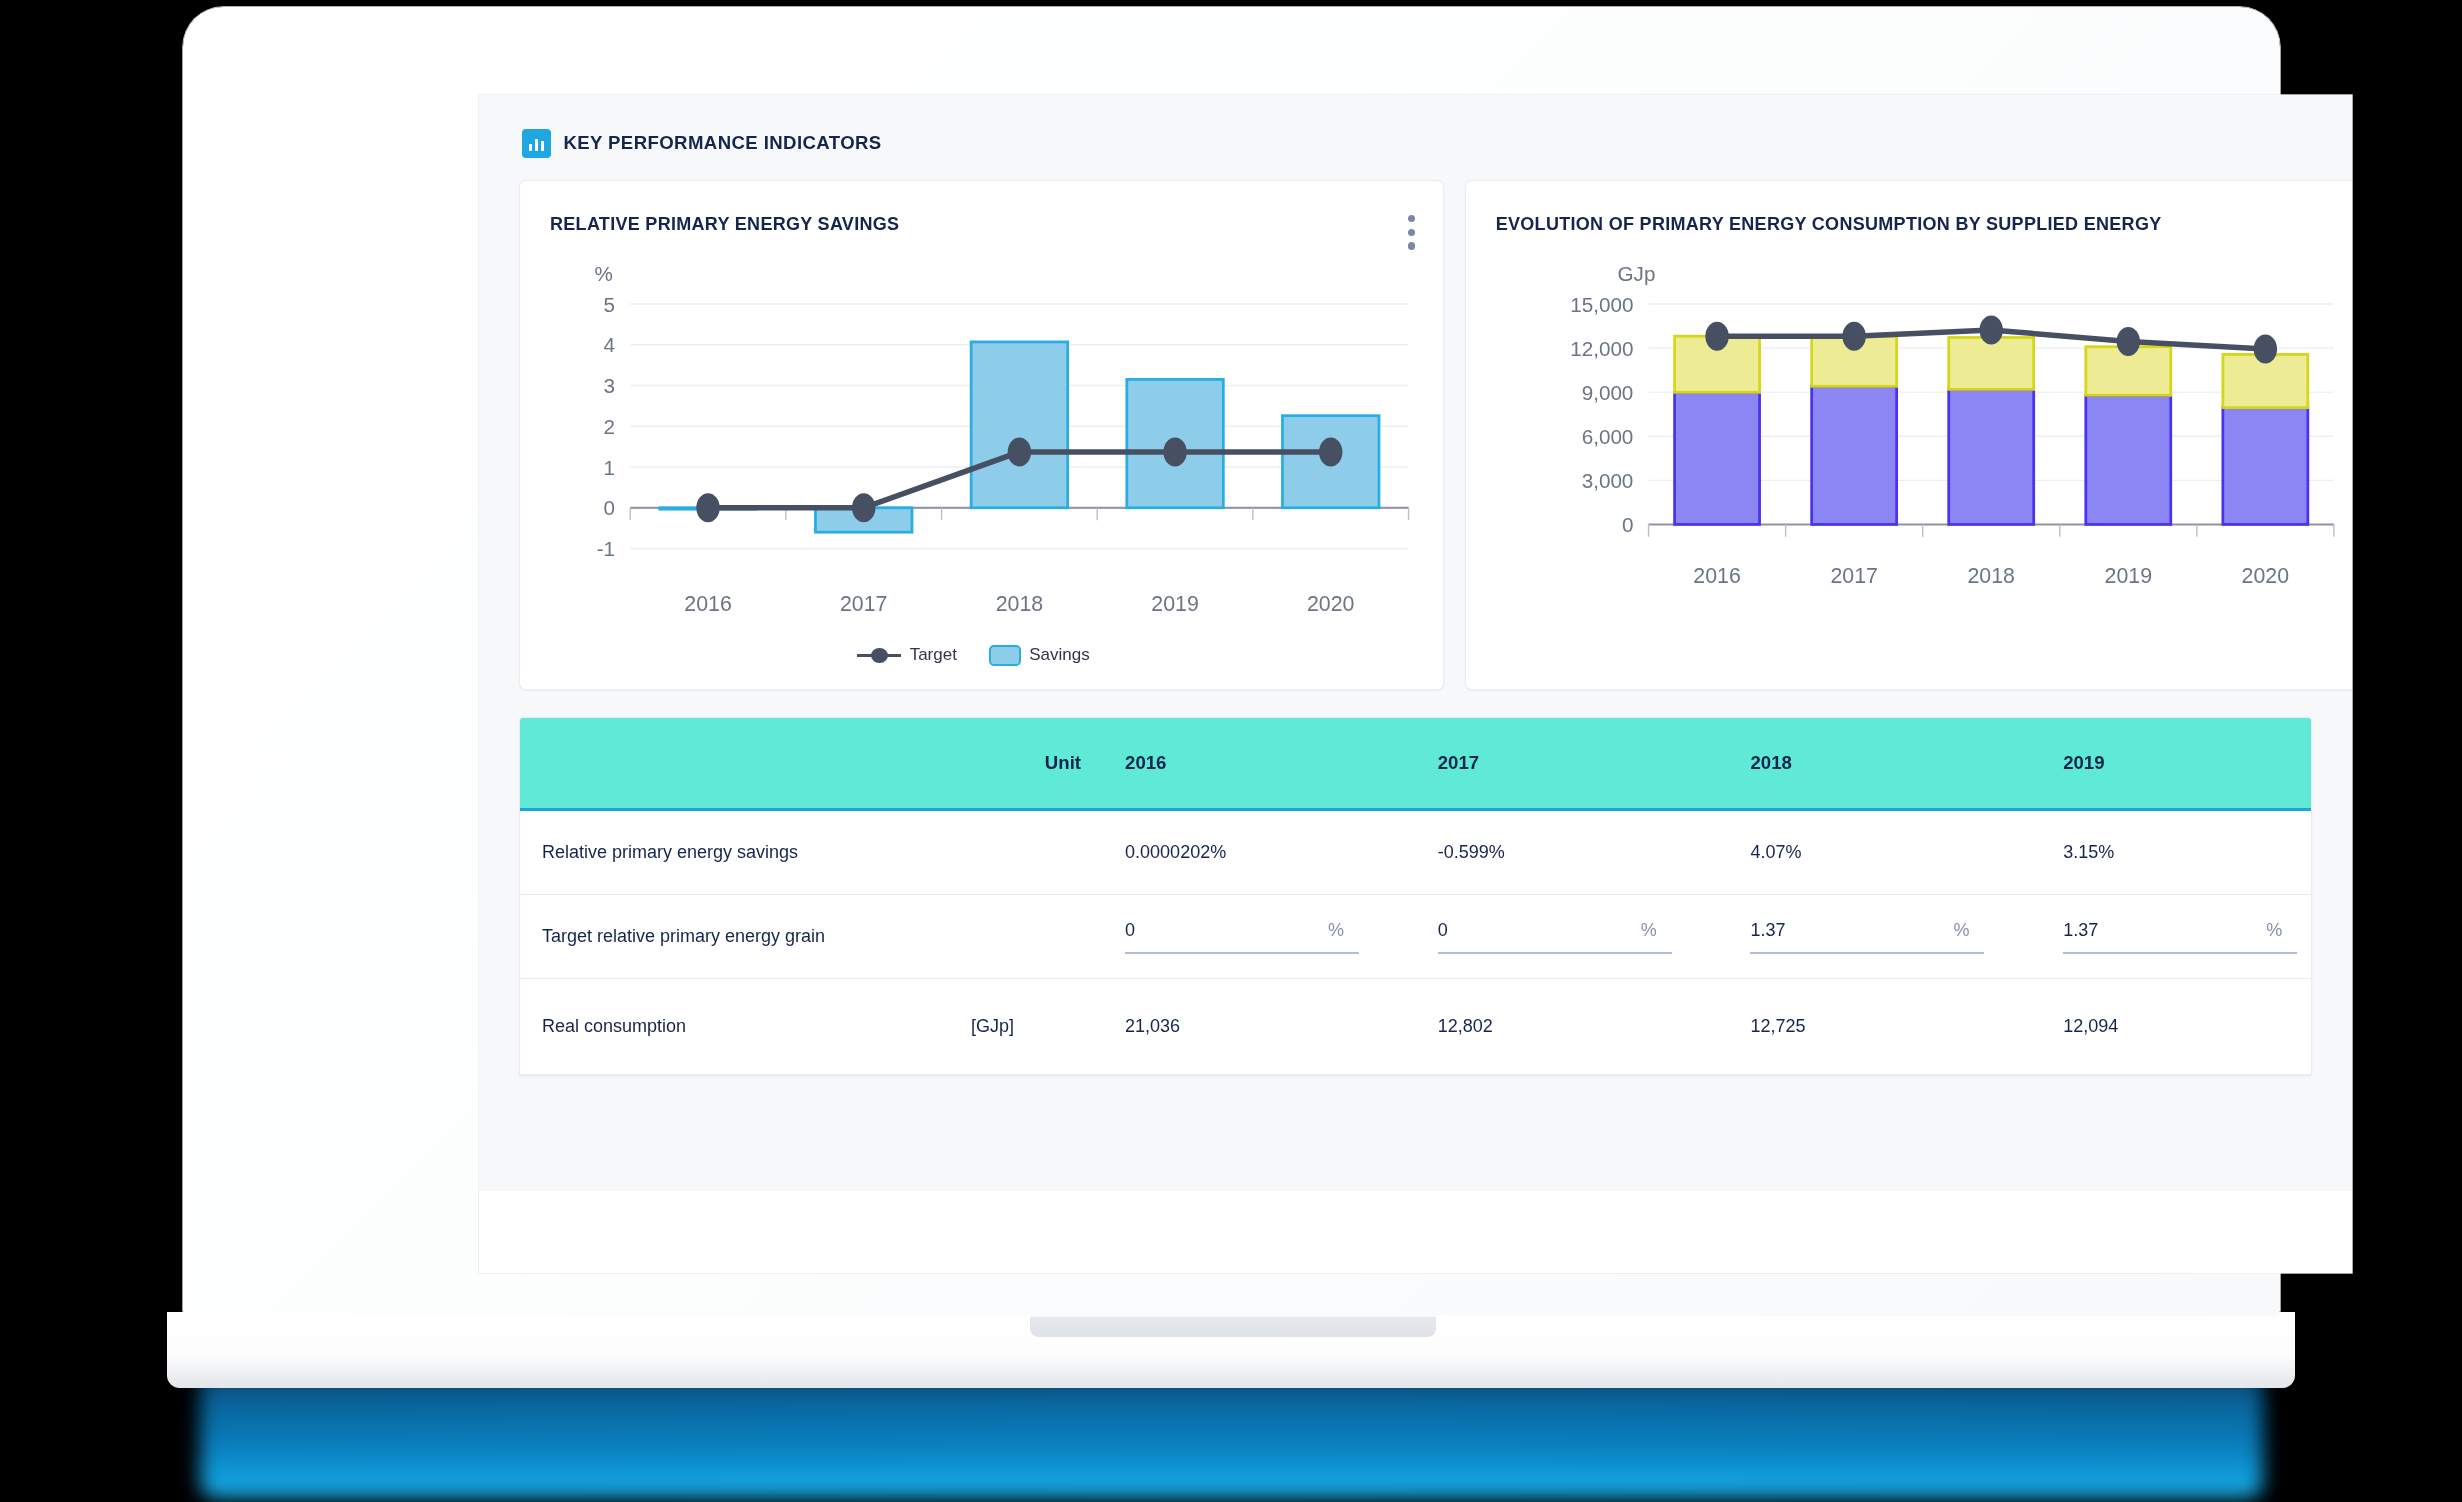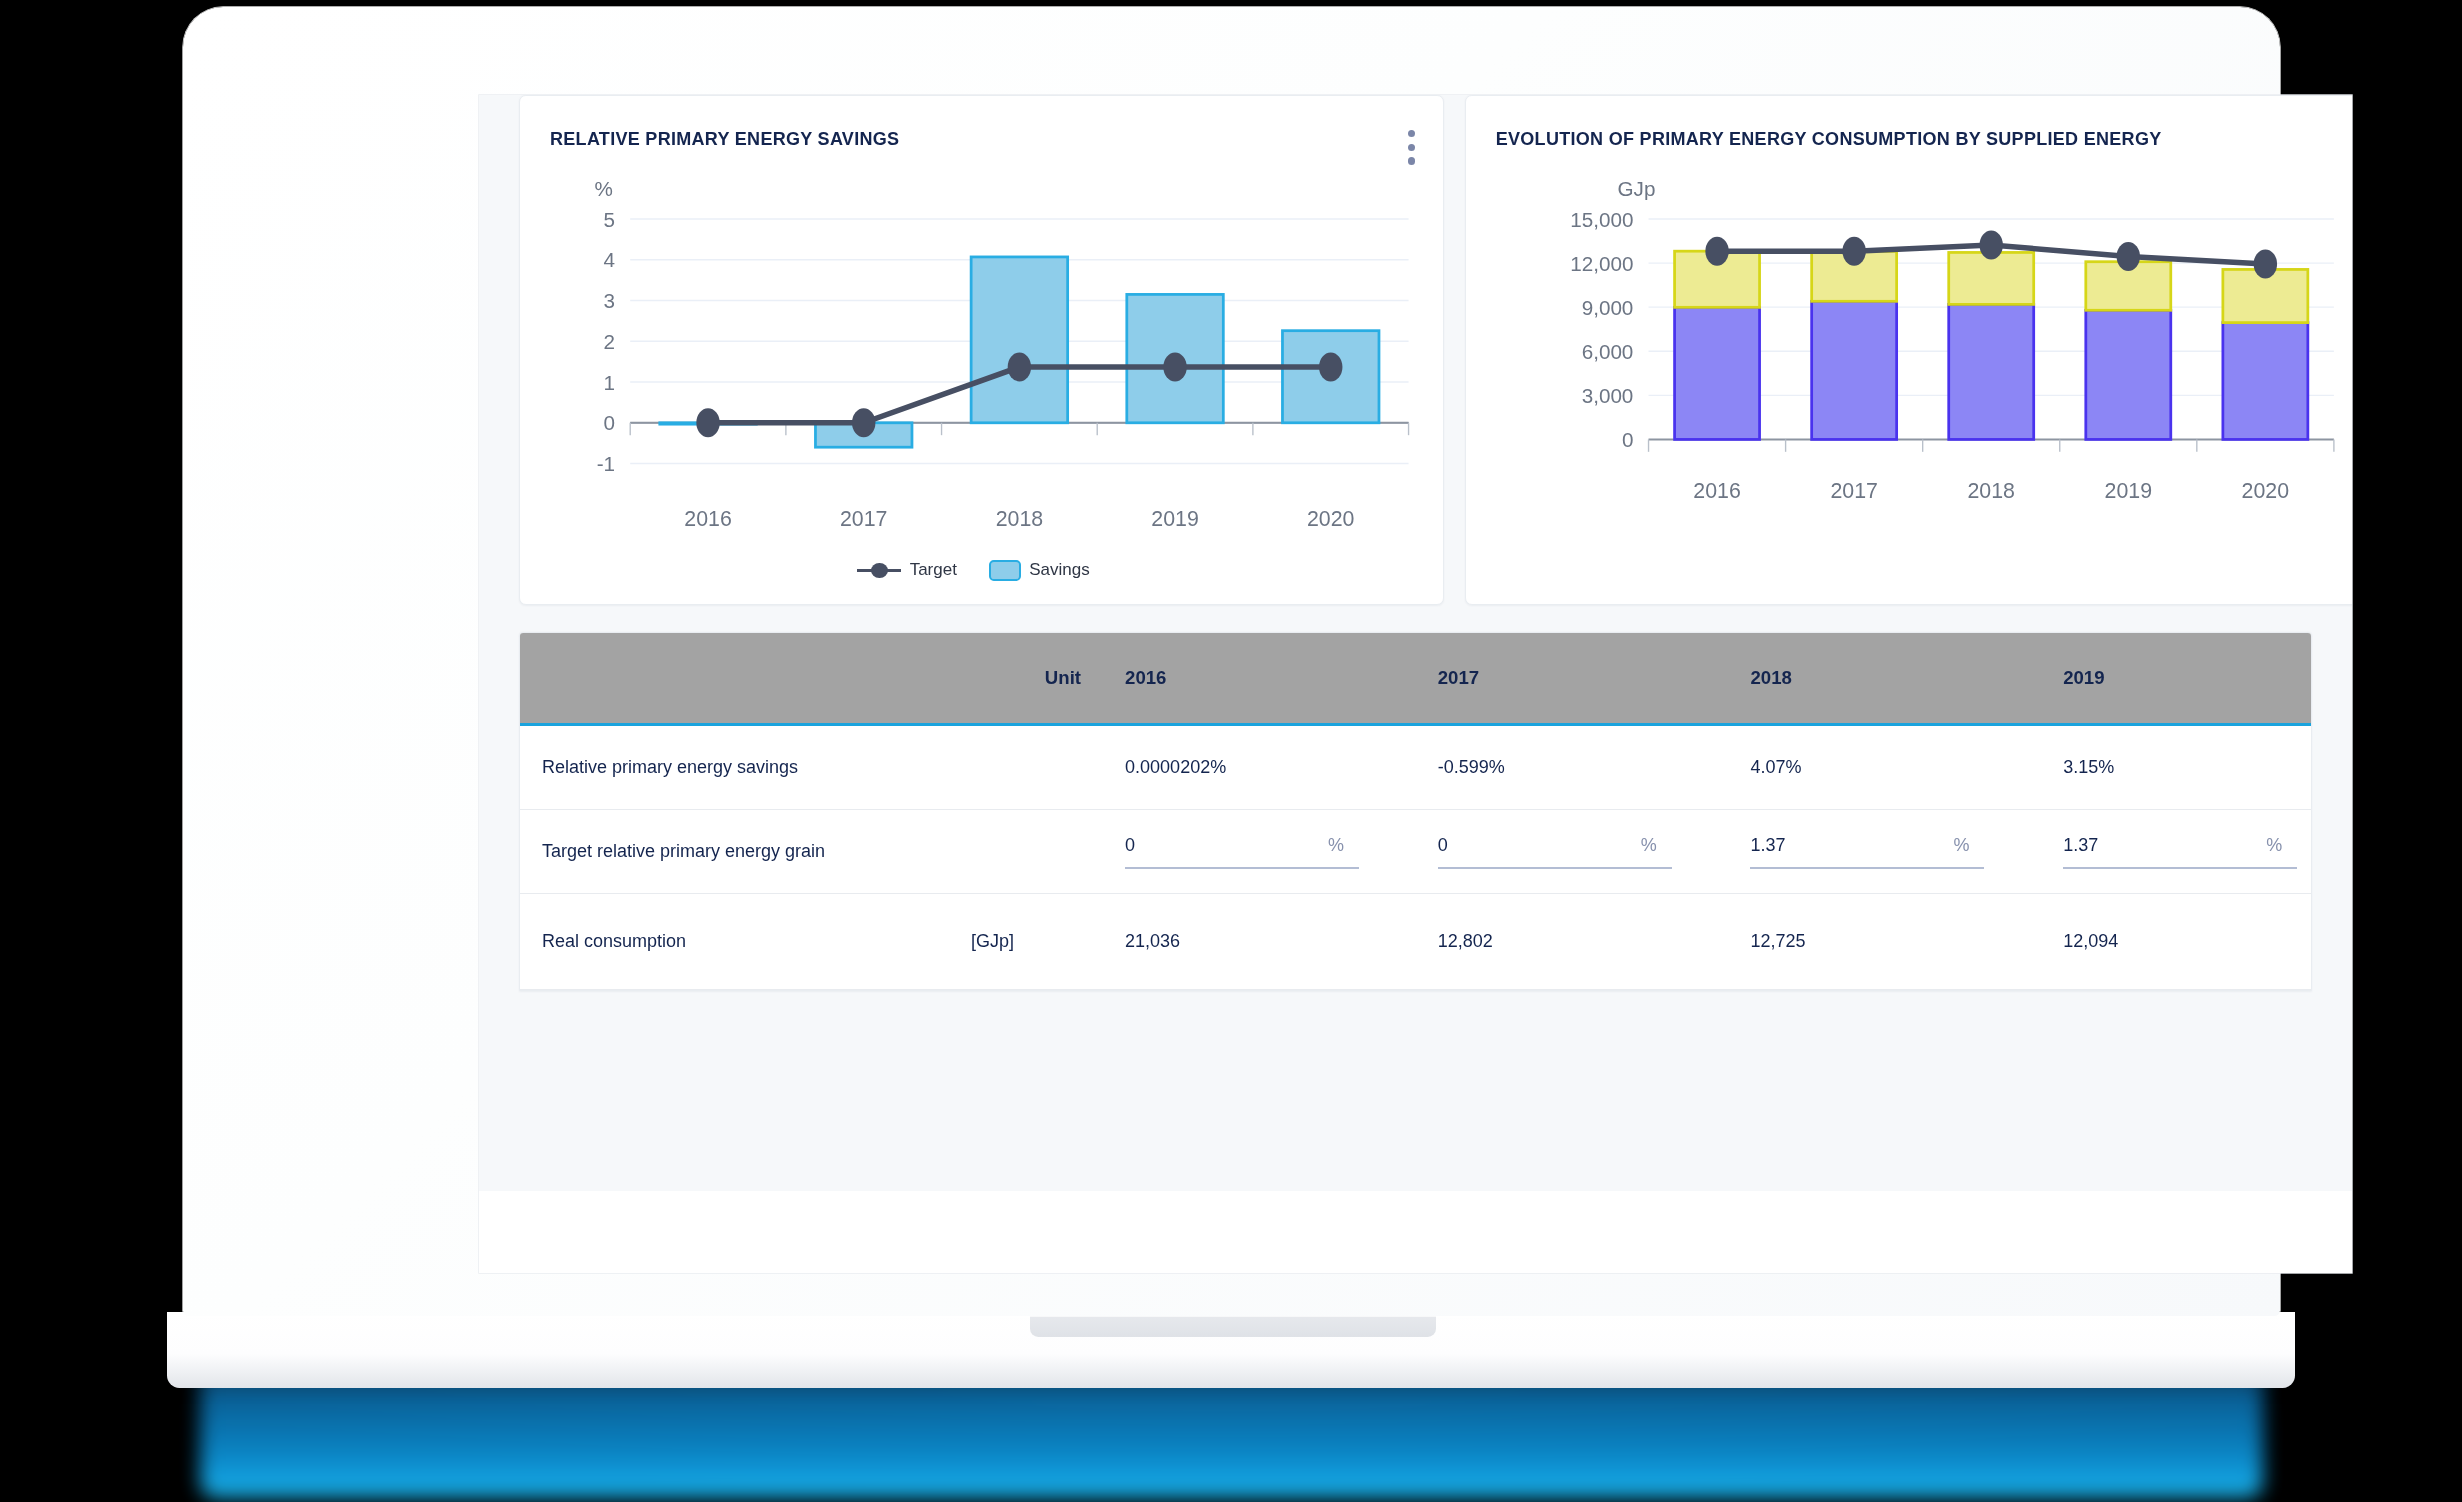--- a/index.html
+++ b/index.html
@@ -63,21 +63,21 @@
   .lg{display:flex;align-items:center;gap:8.3px;font-size:17px;color:#2f3645;white-space:nowrap;}
   .lg .lmark{width:44px;height:18px;position:relative;display:inline-block;}
   .lg .lmark .ln{position:absolute;left:0;right:0;top:7.6px;height:3.4px;background:#474f63;}
   .lg .lmark .dt{position:absolute;left:13.8px;top:1.4px;width:16.5px;height:15px;border-radius:50%;background:#474f63;}
   .lg .sw{width:32px;height:20.7px;border-radius:4.8px;box-sizing:border-box;}
 
   
   .tablewrap{margin:27.6px 40px 0 40px;background:#fff;border:0.7px solid #e9edf1;border-radius:4.1px 4.1px 0 0;
       box-shadow:0 0.7px 2.1px rgba(20,40,80,.05);overflow:hidden;}
   table.kpi{width:100%;border-collapse:collapse;table-layout:fixed;}
-  table.kpi th{background:#a3a3a3;height:88px;font-size:18.6px;font-weight:bold;color:#14254f;
+  table.kpi th{background:#5eead4;height:88px;font-size:18.6px;font-weight:bold;color:#14254f;
       text-align:left;vertical-align:middle;border-bottom:3.4px solid #1aa3dd;}
   table.kpi th.c-label{width:427px;padding-left:22px;}
   table.kpi th.c-unit{width:110px;text-align:right;padding-right:23.4px;}
   table.kpi th.c-year{width:291px;padding-left:20.7px;}
   table.kpi td{border-bottom:0.7px solid #e8ebef;font-size:18px;color:#14254f;height:81px;
       vertical-align:middle;}
   table.kpi td.c-label{padding-left:22px;line-height:1.5;}
   table.kpi td.c-unit{padding-right:23.4px;}
   table.kpi td.c-year{padding-left:20.7px;}
   .field{display:flex;align-items:flex-end;justify-content:space-between;
@@ -92,20 +92,28 @@
 <div id="laptop-glow"></div>
 <div id="laptop-base"></div>
 <div id="laptop-notch"></div>
 <div id="laptop-body">
 
   <div id="laptop-screen">
 
 
     <div class="page">
 
+      <div class="kpi-head">
+        <div class="kpi-icon">
+          <i></i>
+            <i></i>
+            <i></i>
+        </div>
+        <div class="kpi-title">KEY PERFORMANCE INDICATORS</div>
+      </div>
 
       <div class="cards">
 
         <div class="card">
           <div class="card-title">RELATIVE PRIMARY ENERGY SAVINGS</div>
           <div class="kebab">
             <span></span>
               <span></span>
               <span></span>
           </div>

